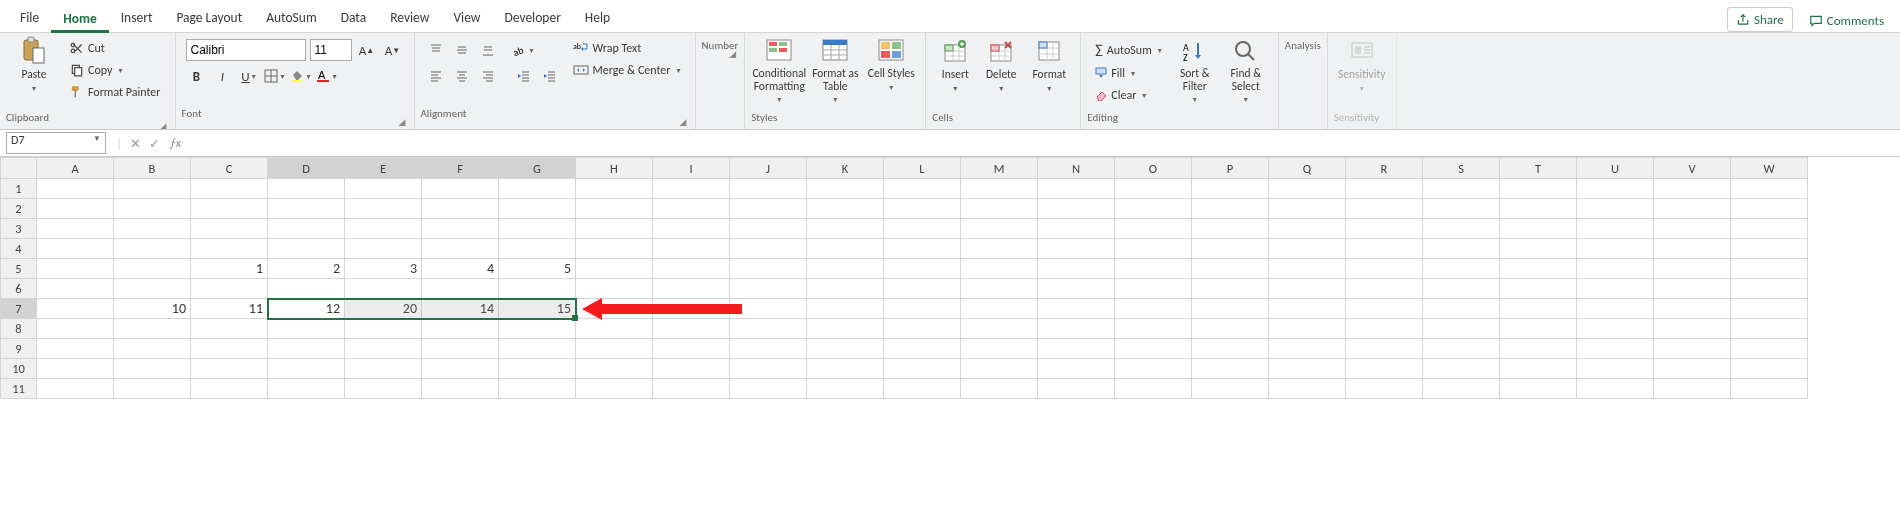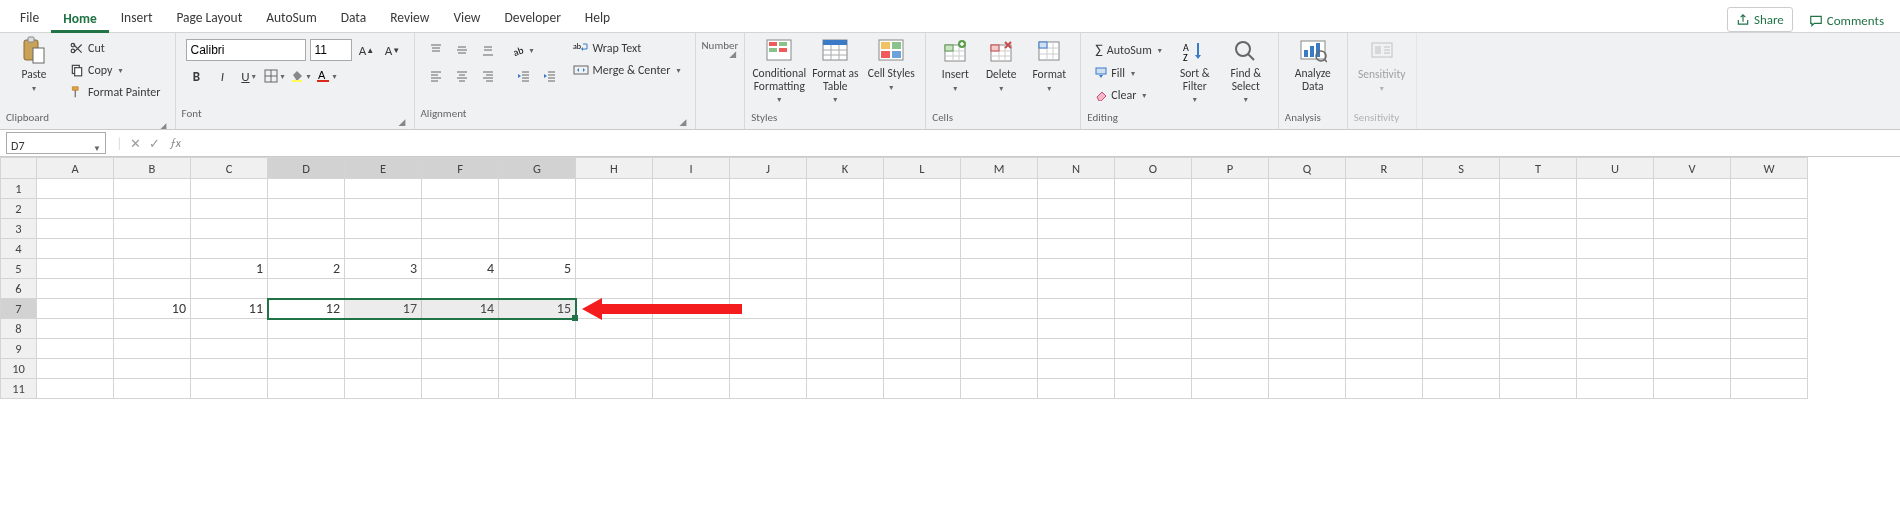--- a/index.html
+++ b/index.html
@@ -16,21 +16,21 @@
   .group .label .dl{position:absolute;right:2px;bottom:2px;font-size:9px;color:#888;cursor:pointer;}
   .bigbtn{display:flex;flex-direction:column;align-items:center;justify-content:flex-start;width:56px;height:72px;cursor:pointer;font-size:11.5px;text-align:center;gap:2px;}
   .bigbtn .ic{width:28px;height:28px;display:flex;align-items:center;justify-content:center;}
   .col{display:flex;flex-direction:column;gap:4px;padding:2px 4px;}
   .row{display:flex;gap:4px;}
   .mini{width:22px;height:22px;display:flex;align-items:center;justify-content:center;cursor:pointer;font-size:13px;border-radius:2px;}
   .dd::after{content:"▾";font-size:8px;color:#666;margin-left:2px;}
   .txtbtn{display:flex;align-items:center;gap:4px;font-size:12px;cursor:pointer;padding:2px 4px;}
   .input{border:1px solid #aaa;background:#fff;height:20px;font-size:12px;padding:0 4px;}
   .fxbar{display:flex;align-items:center;border-bottom:1px solid #c9c9c9;height:26px;background:#fff;}
-  .namebox{width:90px;border:1px solid #aaa;height:20px;margin:0 6px;padding:0 4px;display:flex;align-items:flex-end;background:#fff;}
+  .namebox{width:90px;border:1px solid #aaa;height:20px;margin:0 6px;padding:0 4px;display:flex;align-items:flex-start;background:#fff;}
   .namebox .dd2{font-size:8px;color:#666;margin-left:auto;}
   .fx-cancel{color:#999;font-size:13px;margin:0 4px;cursor:pointer;}
   .fx-ok{color:#999;font-size:13px;margin:0 4px;cursor:pointer;}
   .fx-lbl{font-style:italic;color:#888;font-size:12px;margin:0 6px;}
   .fx-input{flex:1;border:1px solid #aaa;height:20px;margin-right:6px;padding:0 6px;font-size:13px;background:#fff;outline:none;}
   .grid{position:relative;font-family:Calibri,Arial,sans-serif;font-size:14px;}
   table.sheet{border-collapse:collapse;table-layout:fixed;}
   .sheet th,.sheet td{border:1px solid #d4d4d4;height:19px;padding:0 4px;text-align:right;font-weight:400;}
   .sheet thead th{background:#f0f0f0;text-align:center;font-weight:400;color:#444;height:20px;font-size:12.5px;}
   .sheet thead th.sel{background:#d2d2d2;}
@@ -390,35 +390,20 @@
             </svg>
           </span>
         <span style="line-height:1.1">Find &amp; Select</span>
           <span class="chev">▾</span>
       </div>
     </div>
     <div class="label"><span>Editing</span></div>
   </div>
 
   <div class="group">
-    <div class="body">
-      <div class="bigbtn">
-        <span class="ic">
-            <svg width="28" height="26">
-              <rect x="2" y="3" width="24" height="18" fill="#fff" stroke="#888"></rect>
-              <rect x="5" y="12" width="4" height="7" fill="#3a7bc8"></rect>
-              <rect x="11" y="8" width="4" height="11" fill="#3a7bc8"></rect>
-              <rect x="17" y="5" width="4" height="14" fill="#3a7bc8"></rect>
-              <circle cx="22" cy="18" r="5" fill="none" stroke="#666" stroke-width="1.5"></circle>
-              <path stroke="#666" stroke-width="1.5" d="M25 21l3 3"></path>
-            </svg>
-          </span>
-        <span style="line-height:1.1">Analyze Data</span>
-      </div>
-    </div>
     <div class="label"><span>Analysis</span></div>
   </div>
 
   <div class="group" style="opacity:.45">
     <div class="body">
       <div class="bigbtn">
         <span class="ic">
             <svg width="28" height="26">
               <rect x="4" y="5" width="20" height="14" fill="none" stroke="#888"></rect>
               <rect x="7" y="8" width="6" height="8" fill="#bbb"></rect>
@@ -631,21 +616,21 @@
           <td></td>
           <td></td>
           <td></td>
         </tr>
         <tr>
           <td class="rowh sel">7</td>
           <td></td>
           <td>10</td>
           <td>11</td>
           <td>12</td>
-          <td>17</td>
+          <td>20</td>
           <td>14</td>
           <td>15</td>
           <td></td>
           <td></td>
           <td></td>
           <td></td>
           <td></td>
           <td></td>
           <td></td>
           <td></td>

